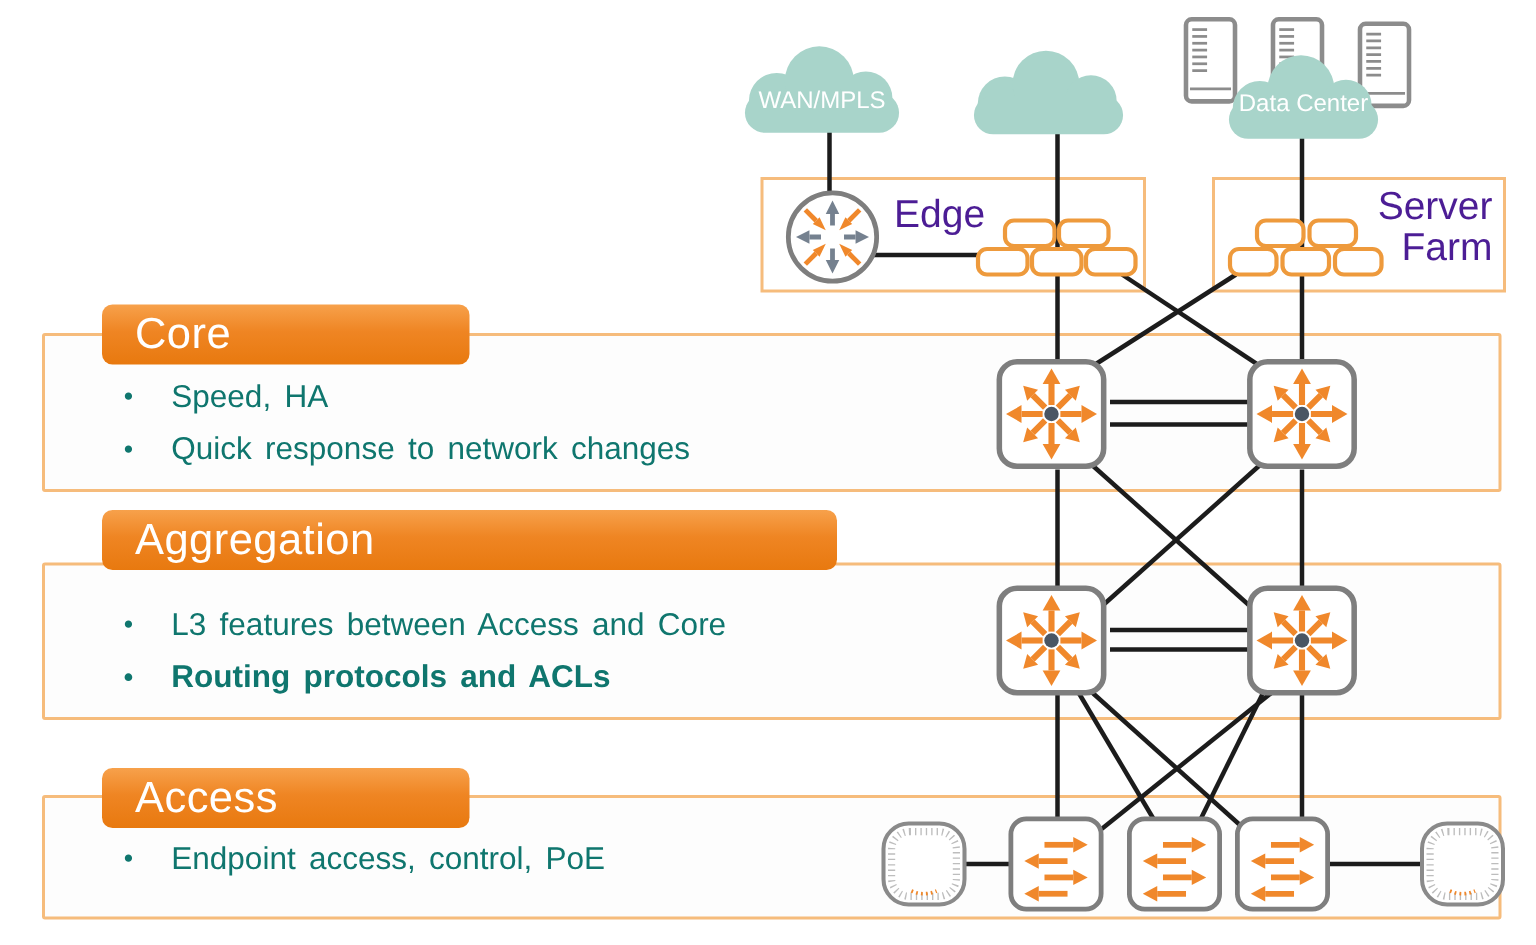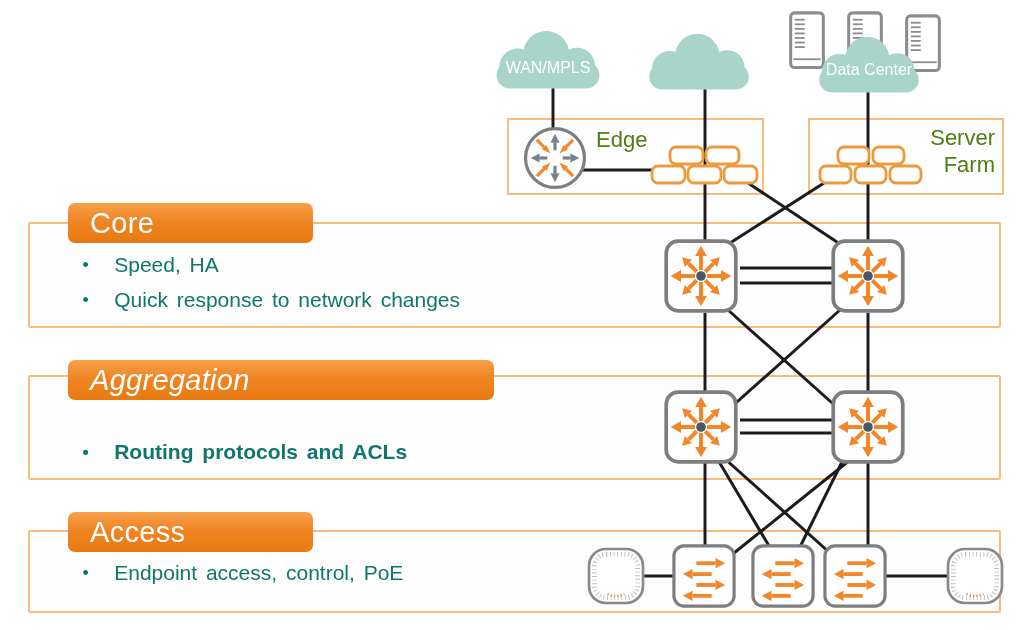--- a/index.html
+++ b/index.html
@@ -21,21 +21,21 @@
     border-radius:7px;display:flex;align-items:center;padding-left:22px;
     box-sizing:border-box;letter-spacing:0.3px;
   }
   .bullet{
     position:absolute;z-index:3;font-size:21px;color:#0f766e;word-spacing:3px;white-space:nowrap;
   }
   .bullet::before{content:"•";display:inline-block;margin-right:16px;transform:scale(0.85);}
   .cloud-label{
     position:absolute;z-index:3;color:#ffffff;font-size:16px;text-align:center;white-space:nowrap;
   }
-  .node-label{position:absolute;z-index:3;color:#4d7c0f;font-size:22px;}
+  .node-label{position:absolute;z-index:3;color:#4c1d95;font-size:26px;}
   .farm-label{text-align:right;line-height:27px;width:100px;}
 </style>
 </head>
 <body>
 
 <div id="canvas">
 
   <div class="band" style="left:28px;top:222px;width:973px;height:106px;"></div>
   <div class="band" style="left:28px;top:375px;width:973px;height:105px;"></div>
   <div class="band" style="left:28px;top:530px;width:973px;height:83px;"></div>
@@ -197,33 +197,36 @@
     <use href="#l2dev" x="751" y="544" width="64" height="64"></use>
     <use href="#l2dev" x="823" y="544" width="64" height="64"></use>
 
     <use href="#apdev" x="586" y="546" width="60" height="60"></use>
     <use href="#apdev" x="945" y="546" width="60" height="60"></use>
   </svg>
 
   <div class="layer-header" style="left:68px;top:203px;width:245px;height:40px;">
     <span>Core</span>
   </div>
-  <div class="layer-header" style="left:68px;top:360px;width:426px;height:40px;font-style:italic;">
+  <div class="layer-header" style="left:68px;top:340px;width:490px;height:40px;">
     <span>Aggregation</span>
   </div>
   <div class="layer-header" style="left:68px;top:512px;width:245px;height:40px;">
     <span>Access</span>
   </div>
 
   <div class="bullet" style="left:82px;top:253px;">
     <span>Speed, HA</span>
   </div>
   <div class="bullet" style="left:82px;top:288px;">
     <span>Quick response to network changes</span>
   </div>
+  <div class="bullet" style="left:82px;top:405px;">
+    <span>L3 features between Access and Core</span>
+  </div>
   <div class="bullet" style="left:82px;top:440px;font-weight:bold;">
     <span>Routing protocols and ACLs</span>
   </div>
   <div class="bullet" style="left:82px;top:561px;">
     <span>Endpoint access, control, PoE</span>
   </div>
 
   <div class="cloud-label" style="left:473px;top:59px;width:150px;">WAN/MPLS</div>
   <div class="cloud-label" style="left:795px;top:61px;width:148px;">Data Center</div>
 

